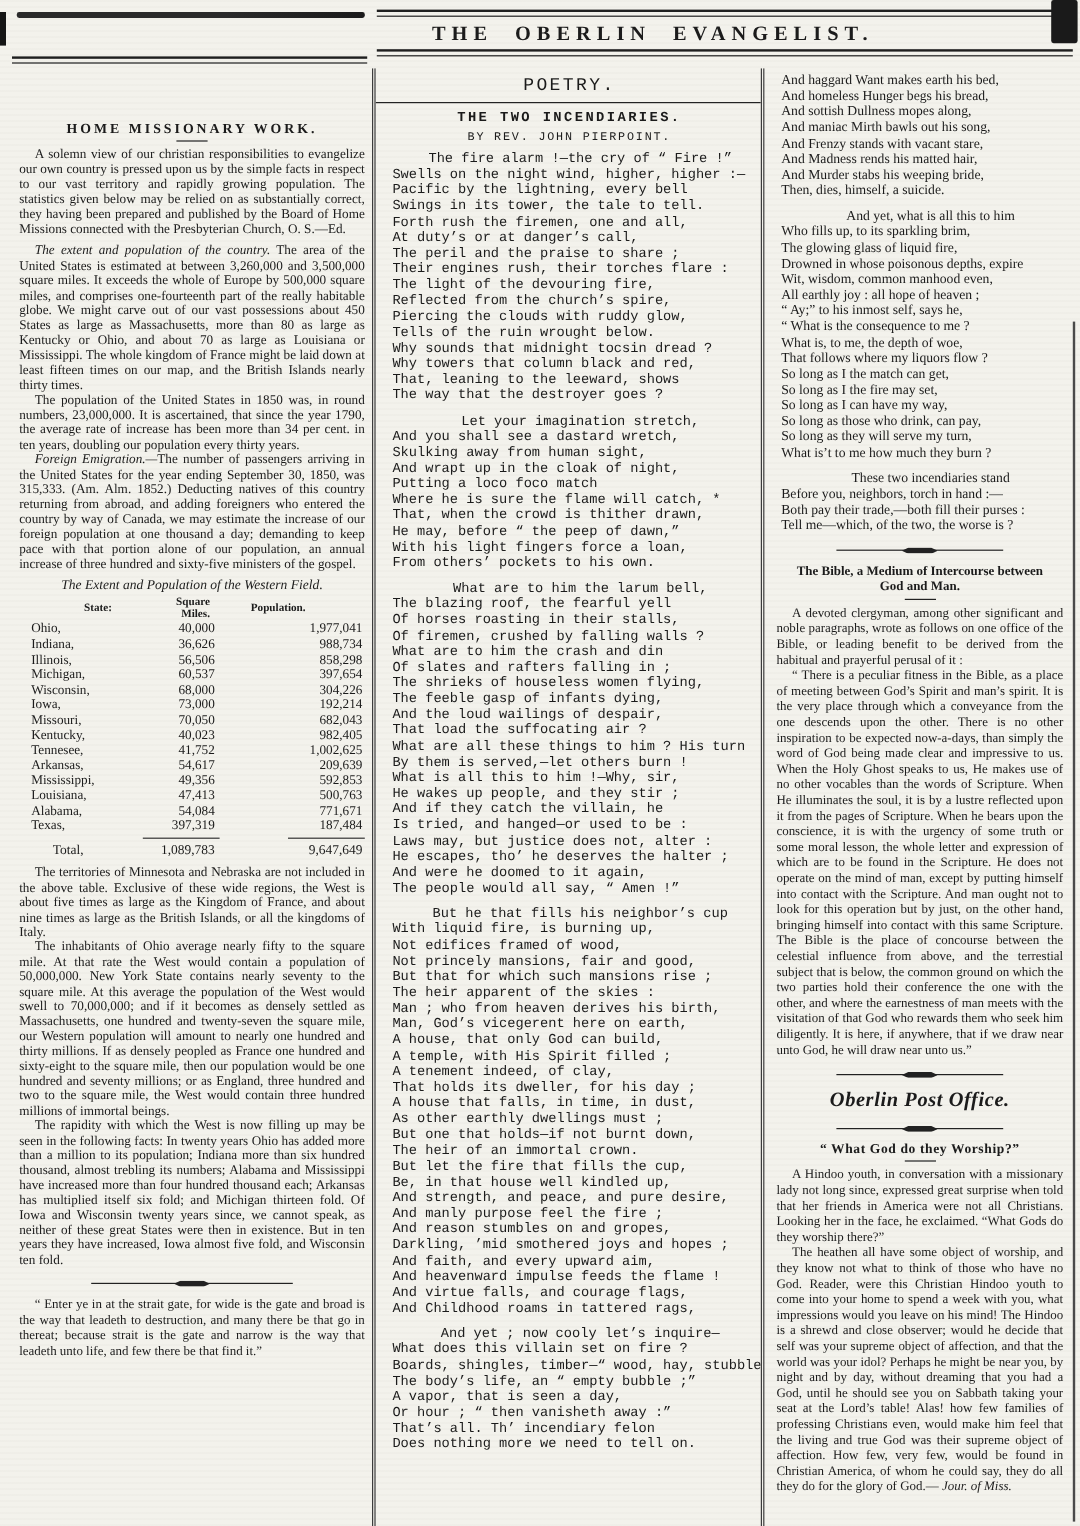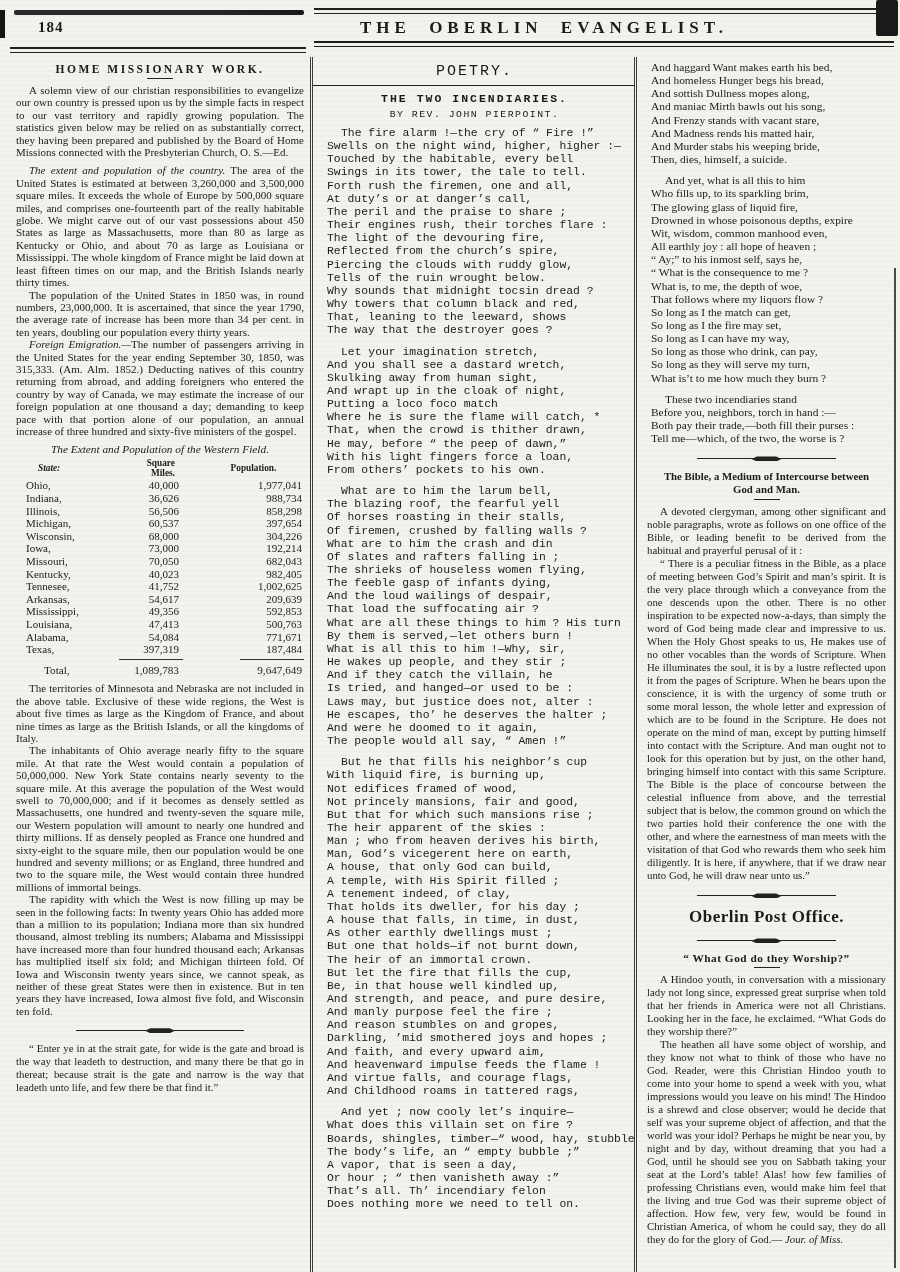--- a/index.html
+++ b/index.html
@@ -21,75 +21,74 @@
   .mast-left .rule-double{position:absolute;left:10px;right:2px;bottom:4px;}
   .mast-right{flex:1;padding:8px 6px 0 6px;box-sizing:border-box;position:relative;}
   .rule-double{border-top:2px solid #1f1f1f;border-bottom:1px solid #1f1f1f;height:3px;}
   .masthead{margin:4px 0 3px 0;font-size:17px;font-weight:bold;letter-spacing:5px;word-spacing:9px;padding-left:46px;white-space:nowrap;}
   .corner-blot{position:absolute;top:0px;right:2px;width:22px;height:36px;background:#1a1a1a;border-radius:2px;}
   .edge-sliver{position:absolute;left:0;top:10px;width:5px;height:28px;background:#151515;}
   .edge-rule{position:absolute;right:4px;top:268px;bottom:4px;width:2px;background:#4a4a4a;}
   
   .columns{display:flex;height:1215px;padding-left:14px;box-sizing:border-box;}
   .col{box-sizing:border-box;overflow:hidden;}
-  .col-left{width:296px;padding:4px 6px 0 2px;}
+  .col-left{width:296px;padding:4px 6px 0 2px;margin-top:39px;}
   .col-mid{width:327px;border-left:3px double #3c3c3c;border-right:3px double #3c3c3c;padding:2px 8px 0 10px;font-family:Liberation Mono, monospace;}
   .col-right{flex:1;padding:4px 14px 0 10px;}
   
   .head-small{font-size:11.5px;font-weight:bold;letter-spacing:2.5px;text-align:center;margin:2px 0 0 0;}
   .head-rule{width:26px;border-top:1px solid #222;margin:3px auto 5px auto;height:0;}
   .body-p{margin:0;font-size:11px;line-height:12.4px;text-align:justify;text-indent:13px;}
   .gap-top{margin-top:6px;}
   .quote-p{margin:0;font-size:10.8px;line-height:12.8px;text-align:justify;text-indent:13px;}
   
   .tbl-caption{font-style:italic;font-size:11.3px;text-align:center;margin:6px 0 3px 0;}
   table.stats{width:100%;border-collapse:collapse;font-size:11px;}
   .stats th{font-size:9.3px;font-weight:bold;padding:0 0 1px 0;}
-  .stats th:first-child{text-align:left;padding-left:22px;font-style:italic;}
+  .stats th:first-child{text-align:center;padding-left:22px;}
   .stats th:nth-child(2){text-align:right;padding-right:34px;}
-  .stats th:nth-child(3){text-align:center;padding-right:6px;}
+  .stats th:nth-child(3){text-align:left;padding-right:6px;}
   .stats td{padding:0;line-height:12.6px;}
   .stats td:first-child{text-align:left;padding-left:10px;width:38%;}
   .stats td:nth-child(2){text-align:right;padding-right:30px;width:29%;}
   .stats td:nth-child(3){text-align:right;padding-right:2px;width:33%;}
   .stats .total-row td{padding-top:8px;position:relative;font-size:11.2px;}
   .stats .total-row td:first-child{padding-left:28px;}
   .stats .total-row td:nth-child(2)::before{content:"";position:absolute;top:3px;right:26px;width:64px;border-top:1px solid #333;}
   .stats .total-row td:nth-child(3)::before{content:"";position:absolute;top:3px;right:0;width:64px;border-top:1px solid #333;}
   
   .orn-divider{position:relative;width:58%;height:9px;margin:9px auto 7px auto;}
   .orn-divider::before{content:"";position:absolute;left:0;right:0;top:4px;border-top:1px solid #222;}
   .orn-divider .diamond{position:absolute;left:50%;top:2px;width:30px;height:5px;margin-left:-15px;background:#222;
     clip-path:polygon(0 50%,18% 0,82% 0,100% 50%,82% 100%,18% 100%);}
   
   .poetry-head{font-size:15px;letter-spacing:2px;text-align:center;margin:4px 0 5px 0;font-weight:normal;}
   .col-rule{border-top:1.5px solid #222;margin:0 -8px 6px -10px;}
   .poem-title{font-size:11.5px;font-weight:bold;letter-spacing:2px;text-align:center;margin:4px 0 4px 0;}
   .poem-byline{font-size:9.8px;letter-spacing:1.5px;text-align:center;margin:0 0 7px 0;}
   .stanza{margin:0 0 8px 0;}
   .poem-line{font-size:11.4px;line-height:13.15px;white-space:nowrap;padding-left:4px;}
-  .indent-first > .poem-line:first-child{padding-left:18px;}
+  .indent-first > .poem-line:first-child{padding-left:18px;text-align:center;}
   
   .rp{margin:0;font-size:10.8px;line-height:13px;text-align:justify;text-indent:13px;}
   .bible-title{font-size:10.8px;font-weight:bold;text-align:center;line-height:13px;margin:2px 6px 0 6px;}
-  .po-title{font-size:17px;font-weight:bold;text-align:center;margin:4px 0 6px 0;letter-spacing:0.5px;}
+  .po-title{font-size:17px;font-weight:bold;text-align:center;margin:4px 0 6px 0;letter-spacing:0.5px;font-style:italic;}
   .worship-title{font-size:11.3px;font-weight:bold;text-align:center;margin:2px 0 0 0;letter-spacing:0.5px;}
   .credit{font-style:italic;}
 </style>
 </head>
 <body>
 
 <div class="page">
   <div class="edge-sliver"></div>
   <div class="edge-rule"></div>
 
   <header class="masthead-row">
     <div class="mast-left">
       <div class="orn-top-rule"></div>
-      <div class="page-number">184</div>
       <div class="rule-double"></div>
     </div>
     <div class="mast-right">
       <div class="rule-double"></div>
       <h1 class="masthead">THE OBERLIN EVANGELIST.</h1>
       <div class="rule-double"></div>
       <div class="corner-blot"></div>
     </div>
   </header>
 
@@ -212,21 +211,21 @@
     <section class="col col-mid">
       <h2 class="poetry-head">POETRY.</h2>
       <div class="col-rule"></div>
       <h3 class="poem-title">THE TWO INCENDIARIES.</h3>
       <div class="poem-byline">BY REV. JOHN PIERPOINT.</div>
 
       <div>
           <div class="stanza indent-first">
             <div class="poem-line">The fire alarm !—the cry of “ Fire !”</div>
             <div class="poem-line">Swells on the night wind, higher, higher :—</div>
-            <div class="poem-line">Touched by the habitable, every bell</div>
+            <div class="poem-line">Pacific by the lightning, every bell</div>
             <div class="poem-line">Swings in its tower, the tale to tell.</div>
             <div class="poem-line">Forth rush the firemen, one and all,</div>
             <div class="poem-line">At duty’s or at danger’s call,</div>
             <div class="poem-line">The peril and the praise to share ;</div>
             <div class="poem-line">Their engines rush, their torches flare :</div>
             <div class="poem-line">The light of the devouring fire,</div>
             <div class="poem-line">Reflected from the church’s spire,</div>
             <div class="poem-line">Piercing the clouds with ruddy glow,</div>
             <div class="poem-line">Tells of the ruin wrought below.</div>
             <div class="poem-line">Why sounds that midnight tocsin dread ?</div>

